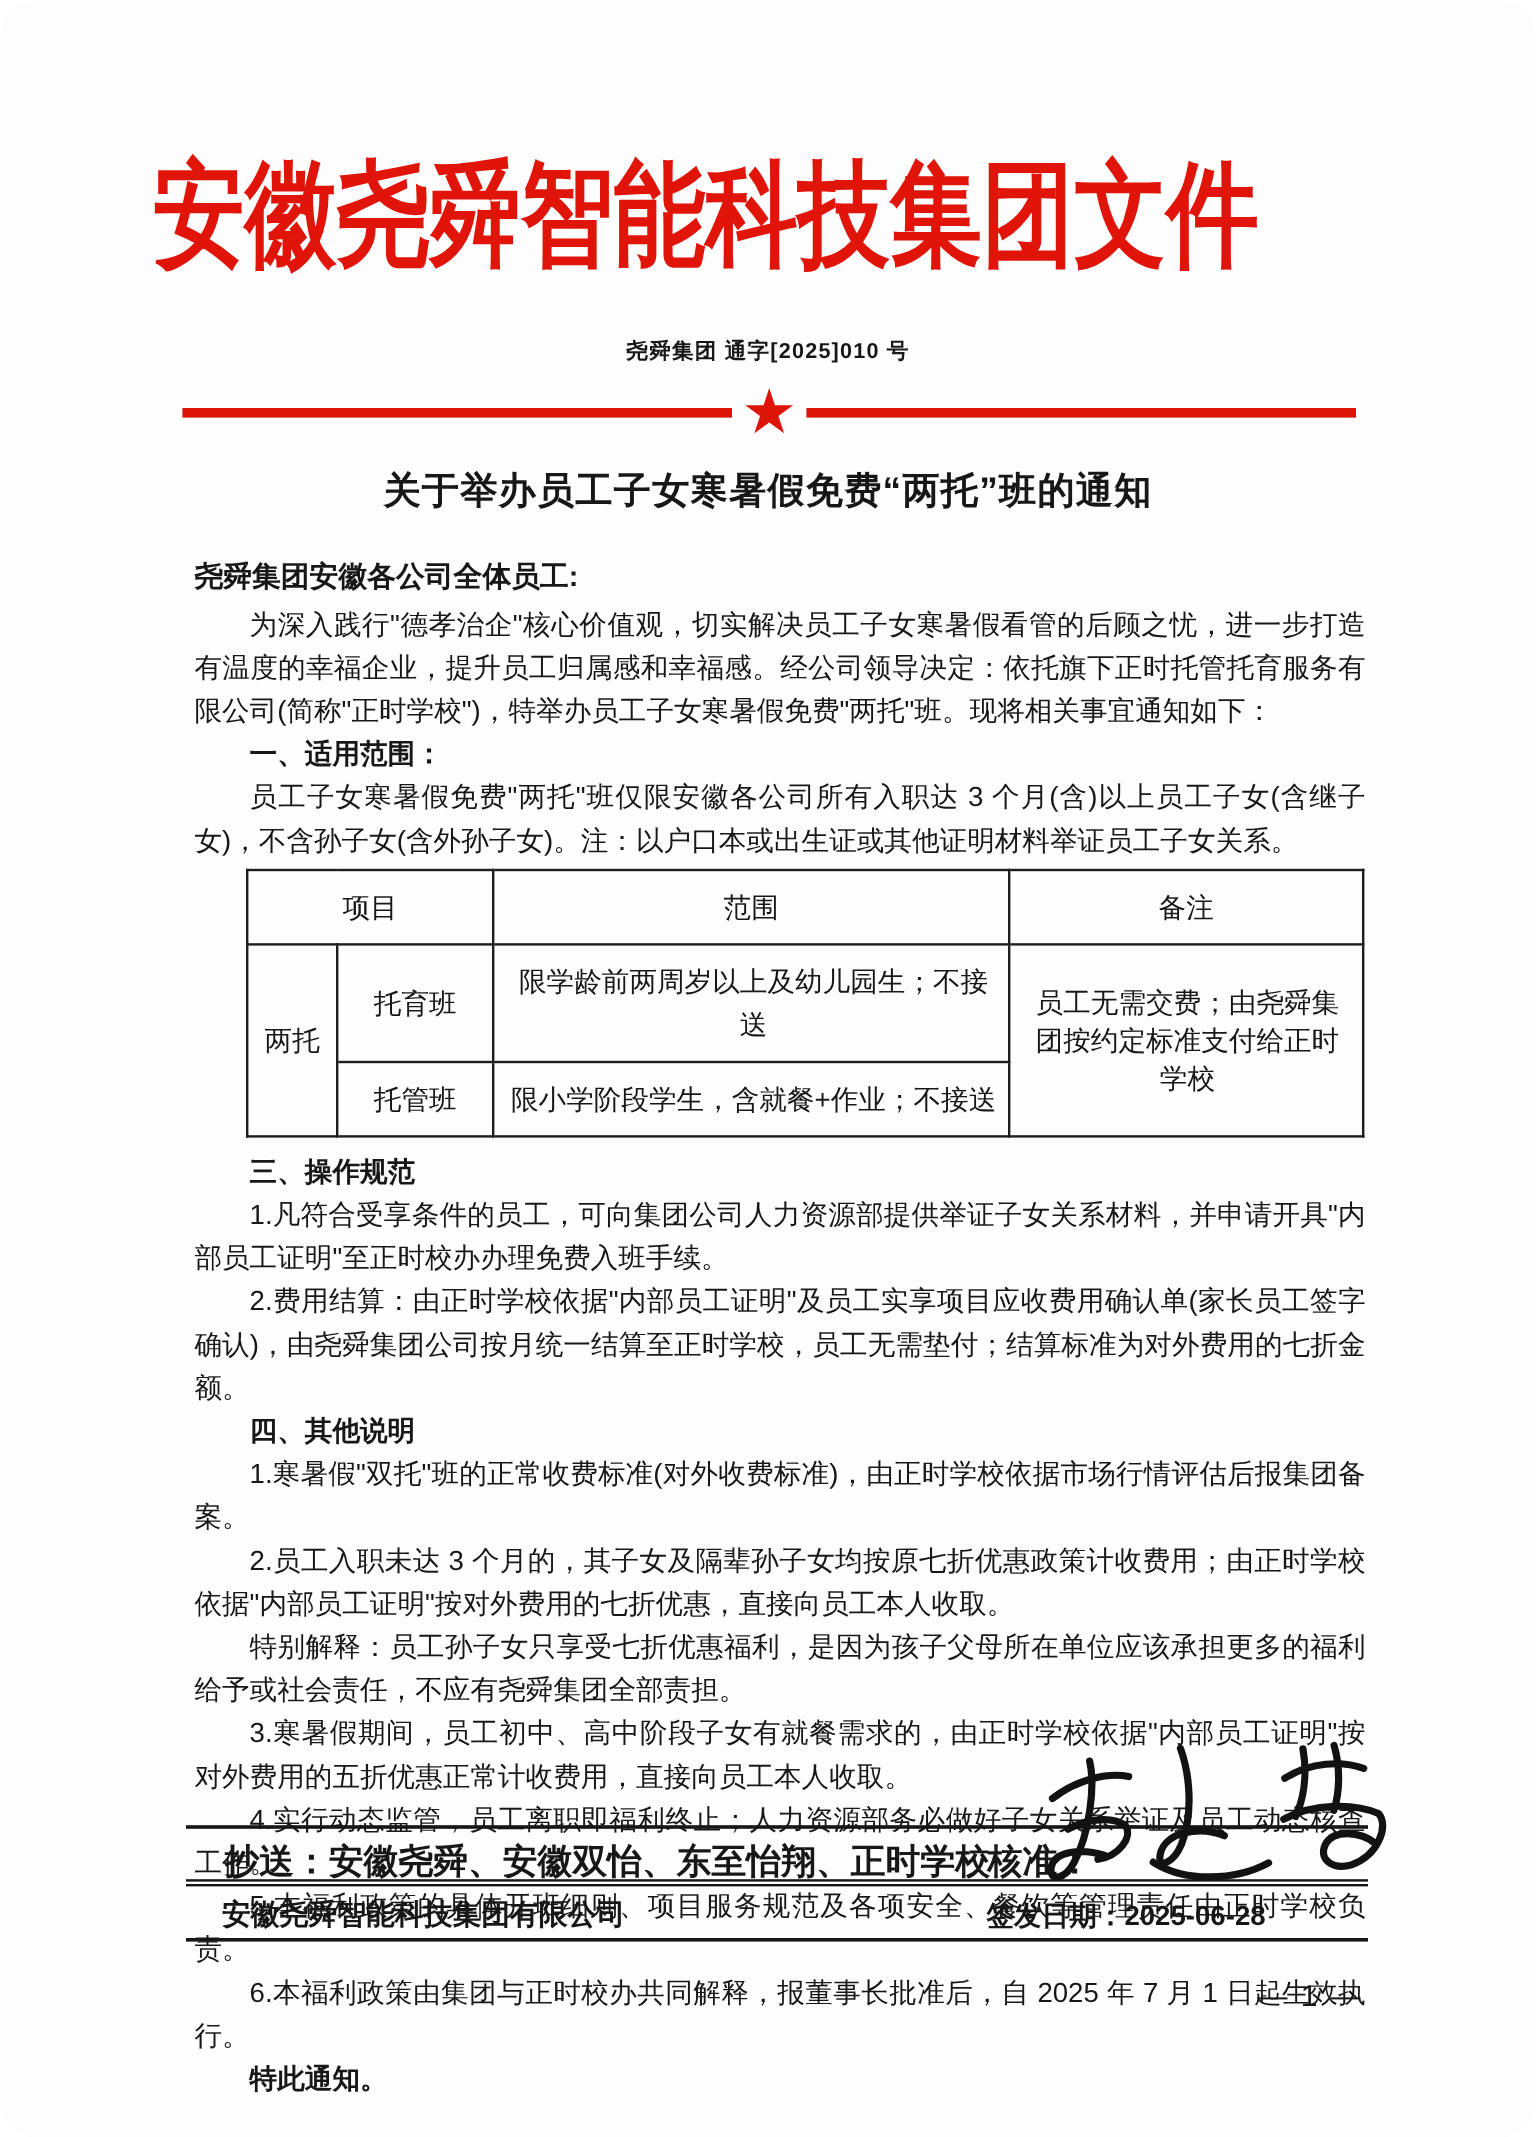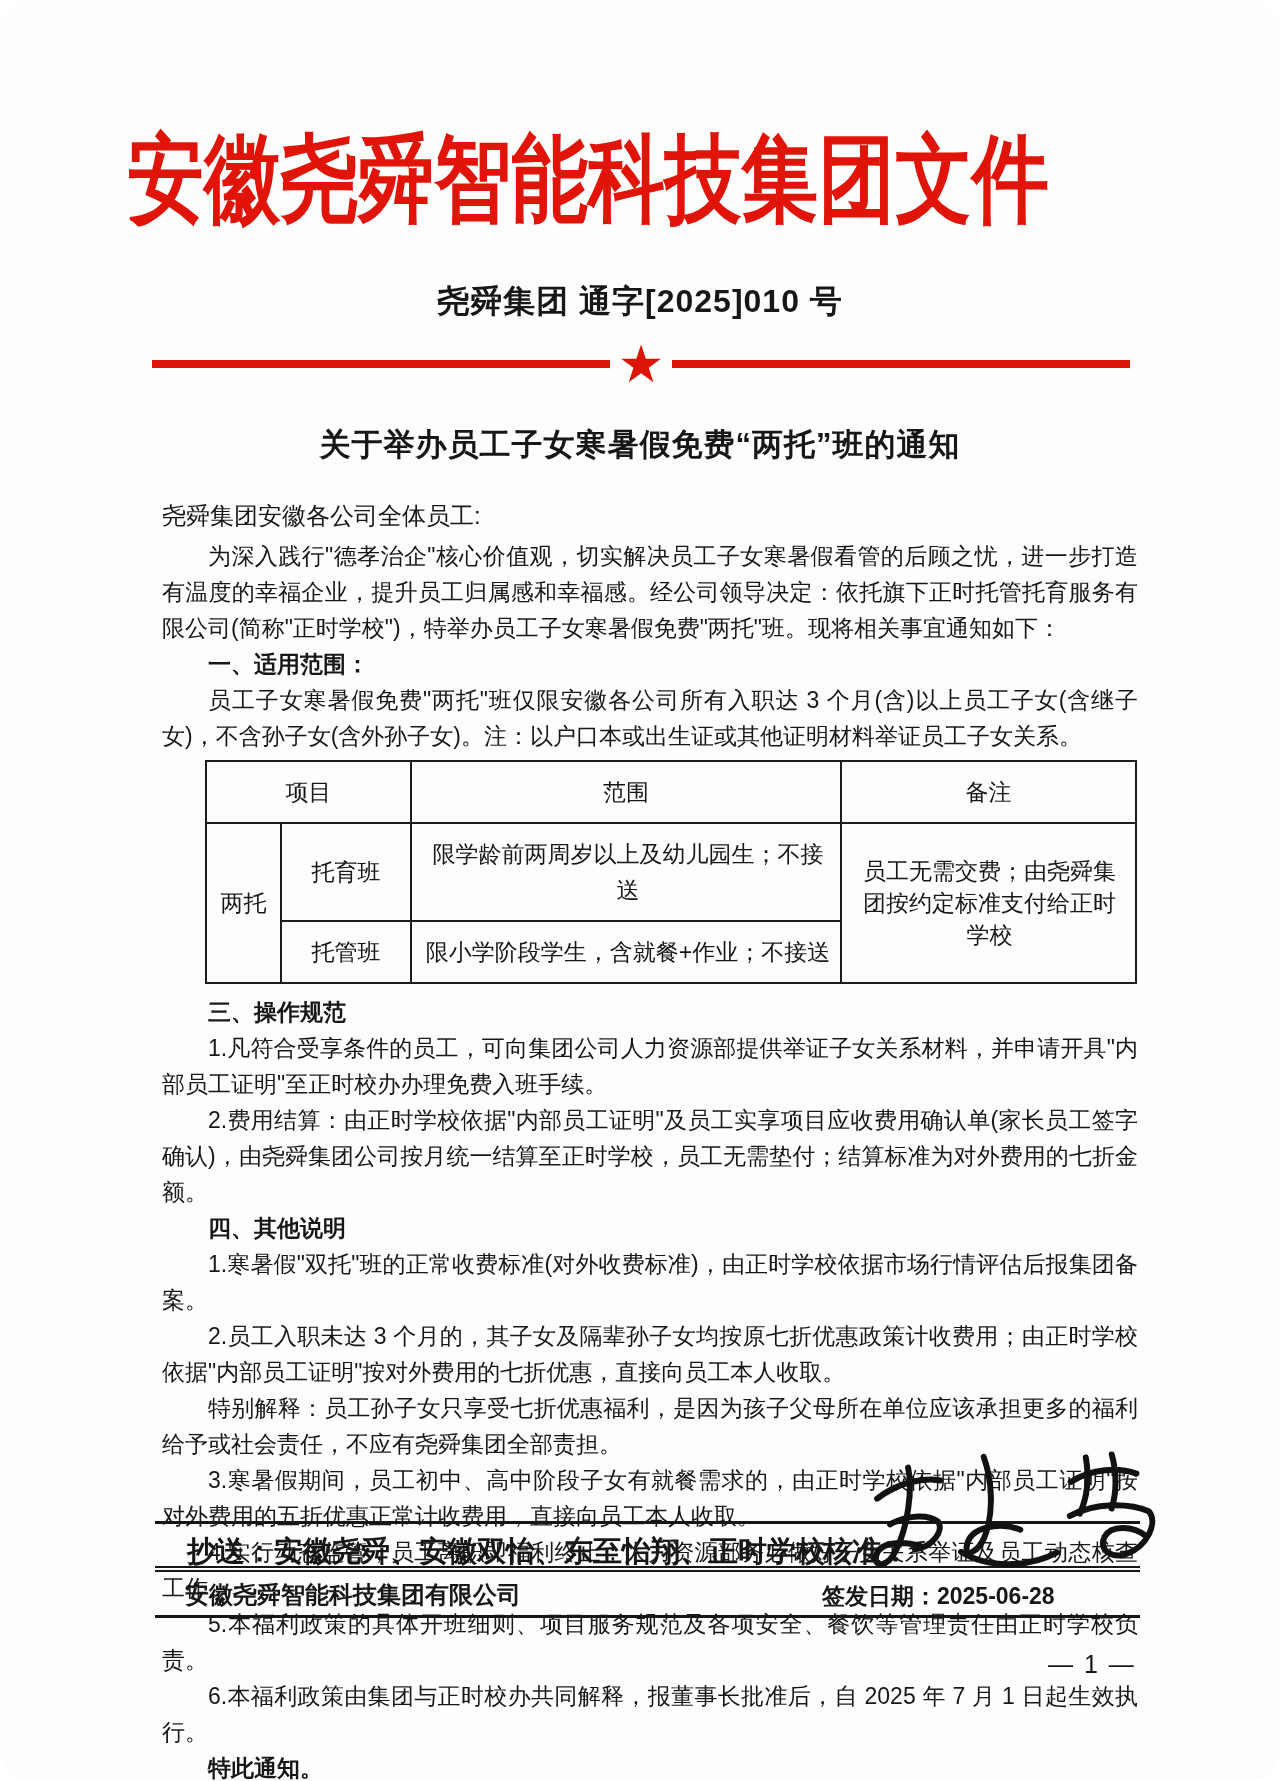--- a/index.html
+++ b/index.html
@@ -23,48 +23,48 @@
     font-weight:bold;
     font-size:96px;
     line-height:1.12;
     color:#e01409;
     white-space:nowrap;
     transform:scaleX(0.80);
   }
   .doc-number {
     margin-top:46px;
     text-align:center;
-    font-size:32px;
+    font-size:18px;
     font-weight:bold;
     letter-spacing:1px;
   }
   .divider {
     margin:16px 150px 0 152px;
     display:flex;
     align-items:center;
     height:48px;
   }
   .divider .rule { flex:1; height:8px; background:#dd1408; }
   .divider .star {
     font-family:"DejaVu Sans",sans-serif;
     font-size:52px; line-height:48px;
     color:#dd1408;
     margin:0 8px;
   }
   .doc-title {
-    margin-top:36px;
+    margin-top:20px;
     text-align:center;
     font-size:31px;
     font-weight:bold;
     letter-spacing:1px;
   }
   .salutation {
     margin:34px 142px 0 162px;
     font-size:24px;
-    font-weight:normal;
+    font-weight:bold;
   }
   .body {
     margin:6px 142px 0 162px;
     font-size:23px;
     line-height:36px;
     text-align:justify;
   }
   .body p { text-indent:2em; }
   .sec-heading { text-indent:2em; font-weight:bold; }
   .benefit-table {

